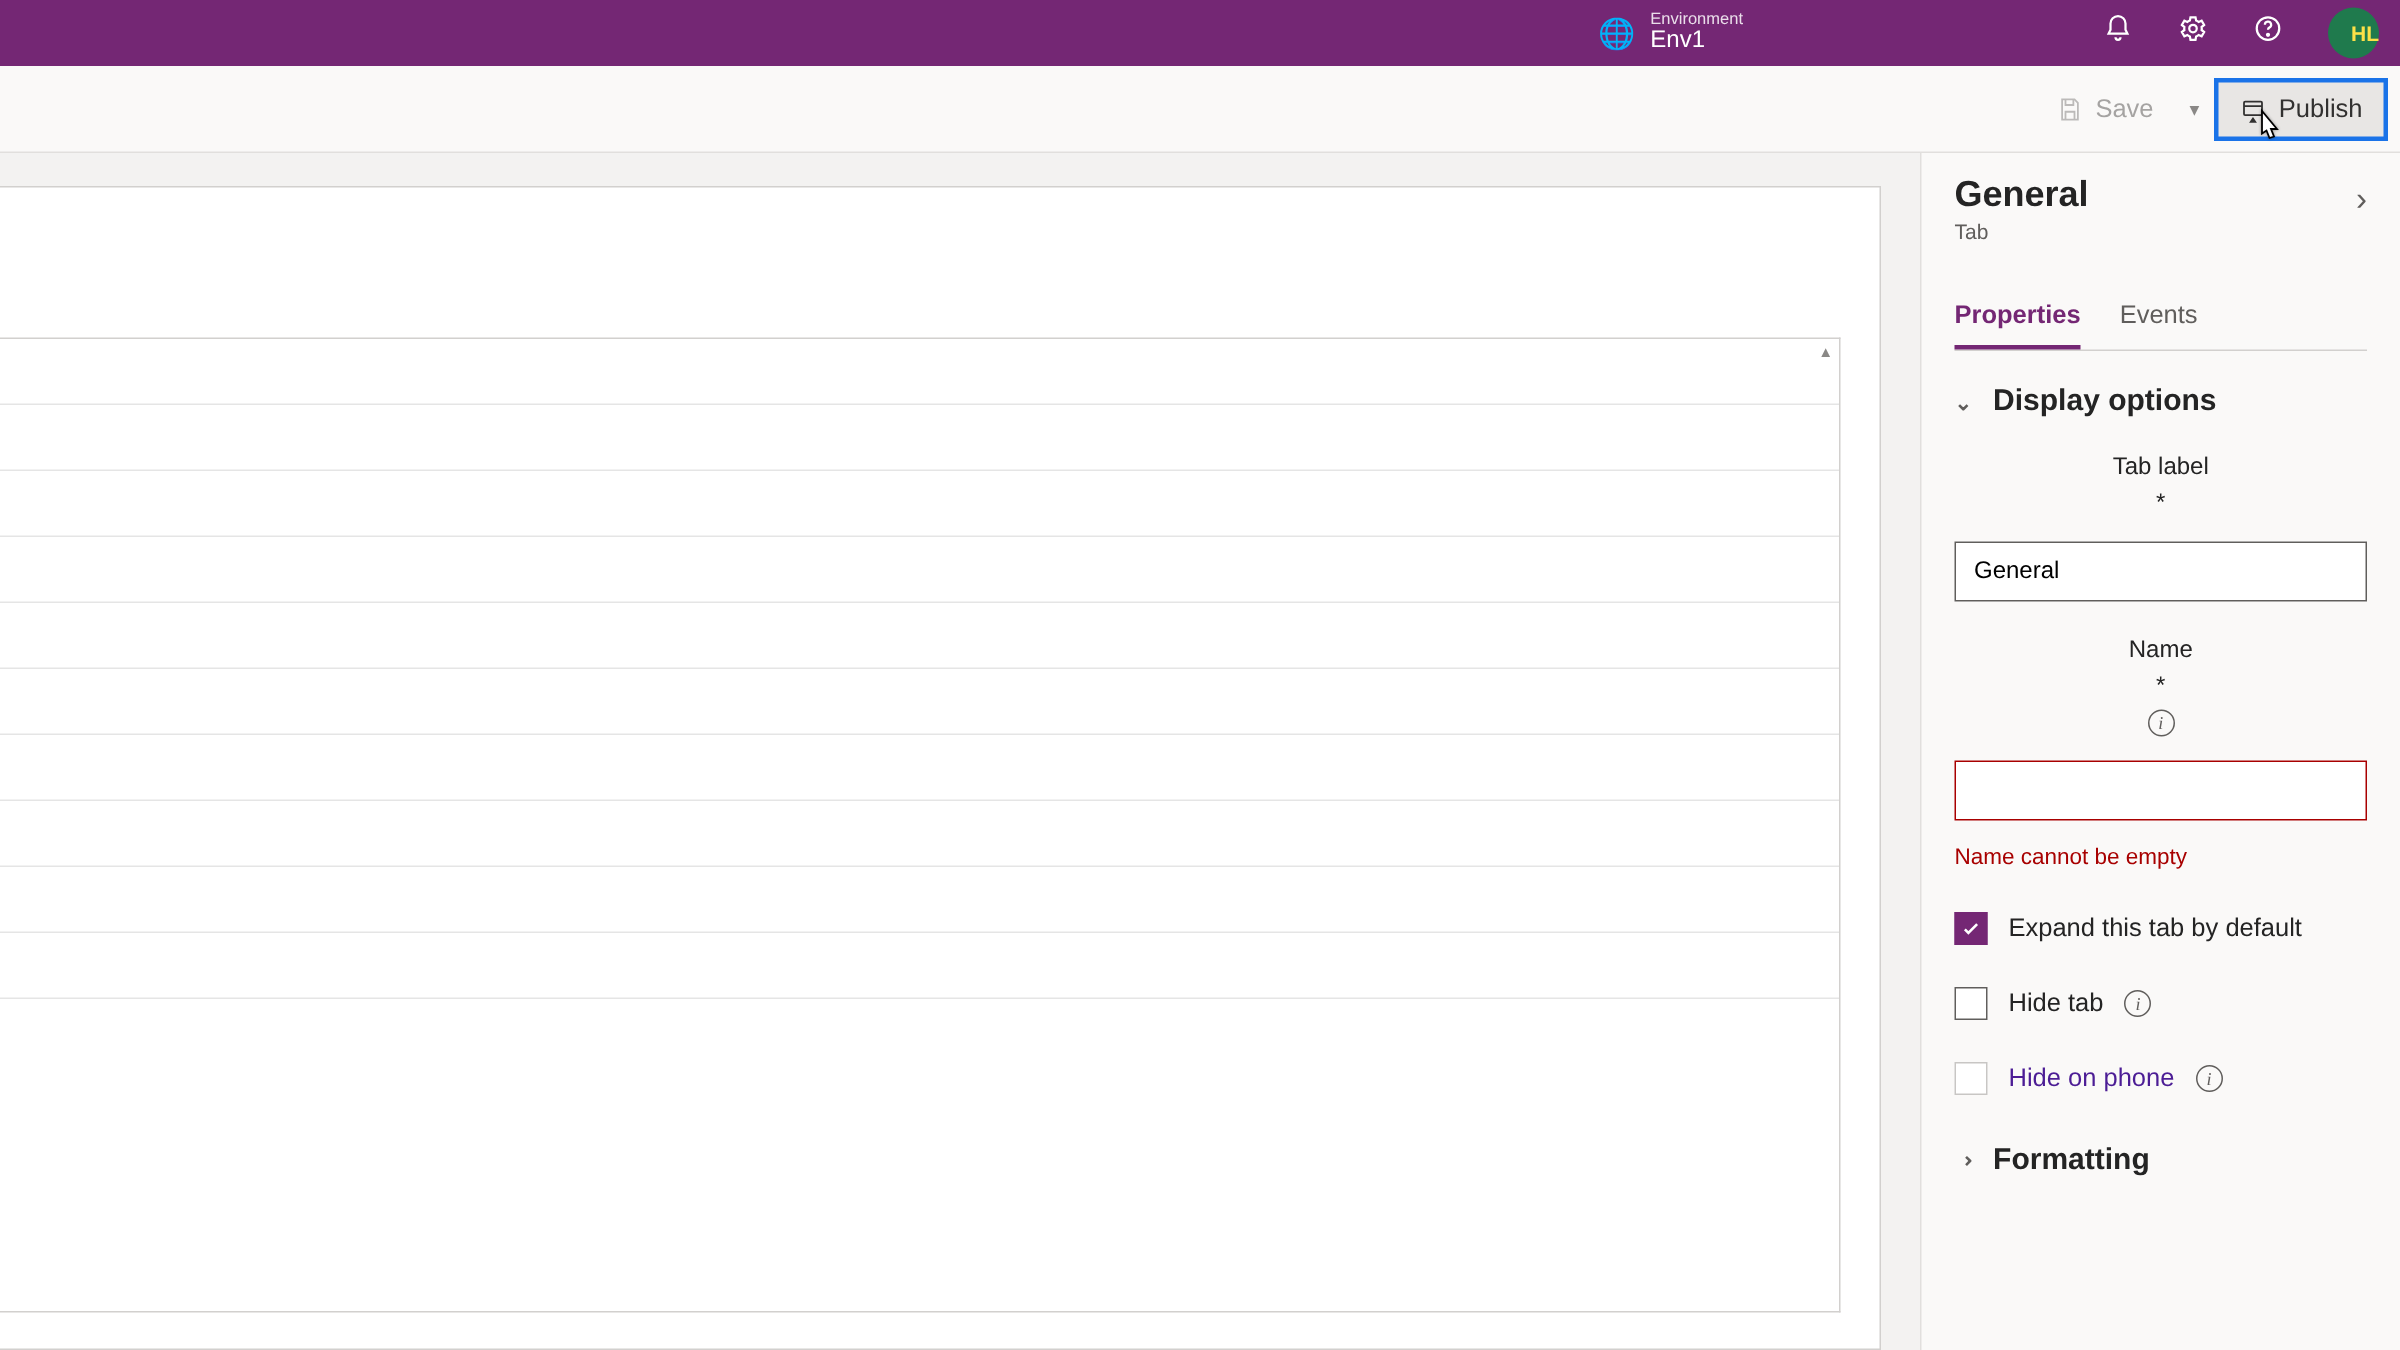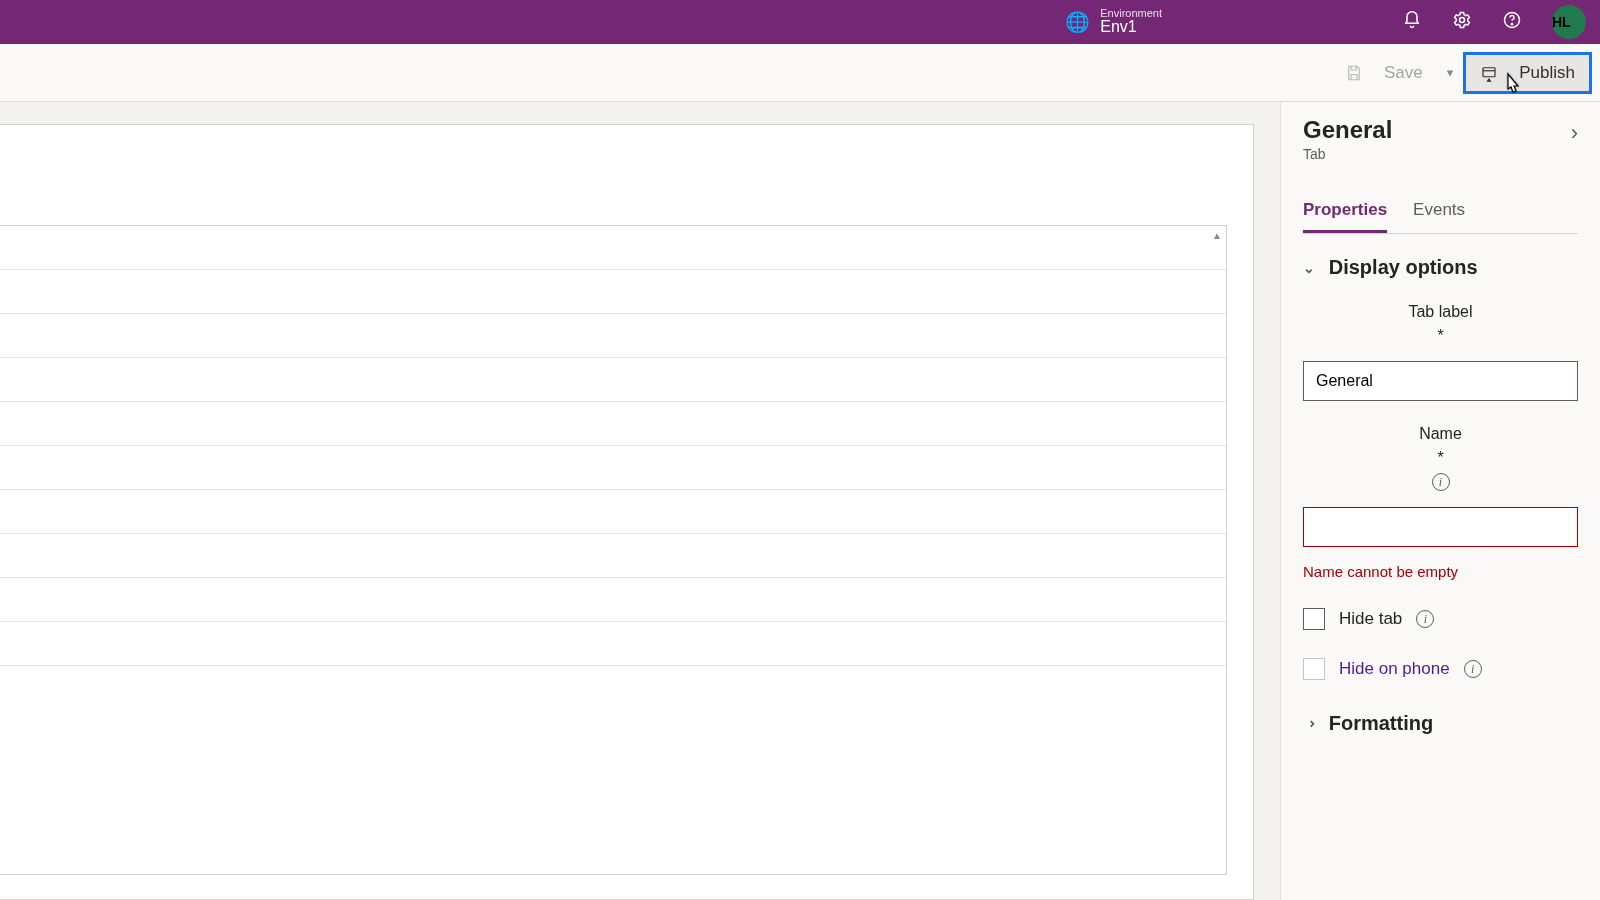--- a/index.html
+++ b/index.html
@@ -17,33 +17,33 @@
 }
 .env-block { display: flex; align-items: center; gap: 10px; margin-right: 240px; }
 .env-icon { font-size: 20px; }
 .env-text { display: flex; flex-direction: column; line-height: 1.05; }
 .env-text .tiny { font-size: 11px; opacity: .85; }
 .env-text .big { font-size: 16px; font-weight: 400; }
 .topbar-icons { display: flex; align-items: center; gap: 30px; }
 .topbar-icons .ic { font-size: 20px; cursor: pointer; }
 .avatar {
   width: 34px; height: 34px; border-radius: 50%;
-  background: #1f7a4d; display: flex; align-items: center; justify-content: flex-start;
-  font-size: 14px; font-weight: 600; color: #000000;
+  background: #1f7a4d; display: flex; align-items: center; justify-content: flex-end;
+  font-size: 14px; font-weight: 600; color: #fde047;
 }
 
 
 .cmdbar {
   height: 58px; background: #faf9f8;
   border-bottom: 1px solid #e1dfdd;
   display: flex; align-items: center; justify-content: flex-end;
   padding: 0 8px; gap: 4px;
 }
 .cmd-btn {
-  display: flex; align-items: center; gap: 21px;
+  display: flex; align-items: center; gap: 8px;
   padding: 8px 14px; font-size: 17px; color: #605e5c;
   cursor: pointer; background: transparent; border: none;
 }
 .cmd-btn.disabled { opacity: .55; cursor: default; }
 .chev-split { font-size: 13px; color: #8a8886; padding: 0 6px; }
 .publish-wrap {
   border: 3px solid #1a73e8; background: #e8e6e4;
   display: flex; align-items: flex-start;
 }
 .publish-wrap .cmd-btn { color: #323130; }
@@ -225,20 +225,28 @@
     <input class="txt-input" type="text" value="General" style="">
 
     <div class="field-label">
       <span>Name</span>
       <span class="req">*</span>
       <span class="info-ic">i</span>
     </div>
     <input class="txt-input err" type="text" value="" style="">
     <div class="err-msg">Name cannot be empty</div>
 
+    <div class="chk-row">
+      <div class="chk checked">
+        <svg width="14" height="14" viewBox="0 0 24 24" fill="none" stroke="#fff" stroke-width="3">
+            <path d="M5 13l4 4 10-10"></path>
+          </svg>
+      </div>
+      <span class="chk-label">Expand this tab by default</span>
+    </div>
 
     <div class="chk-row">
       <div class="chk"></div>
       <span class="chk-label">Hide tab</span>
       <span class="info-ic">i</span>
     </div>
 
     <div class="chk-row">
       <div class="chk disabled"></div>
       <span class="chk-label disabled">Hide on phone</span>

